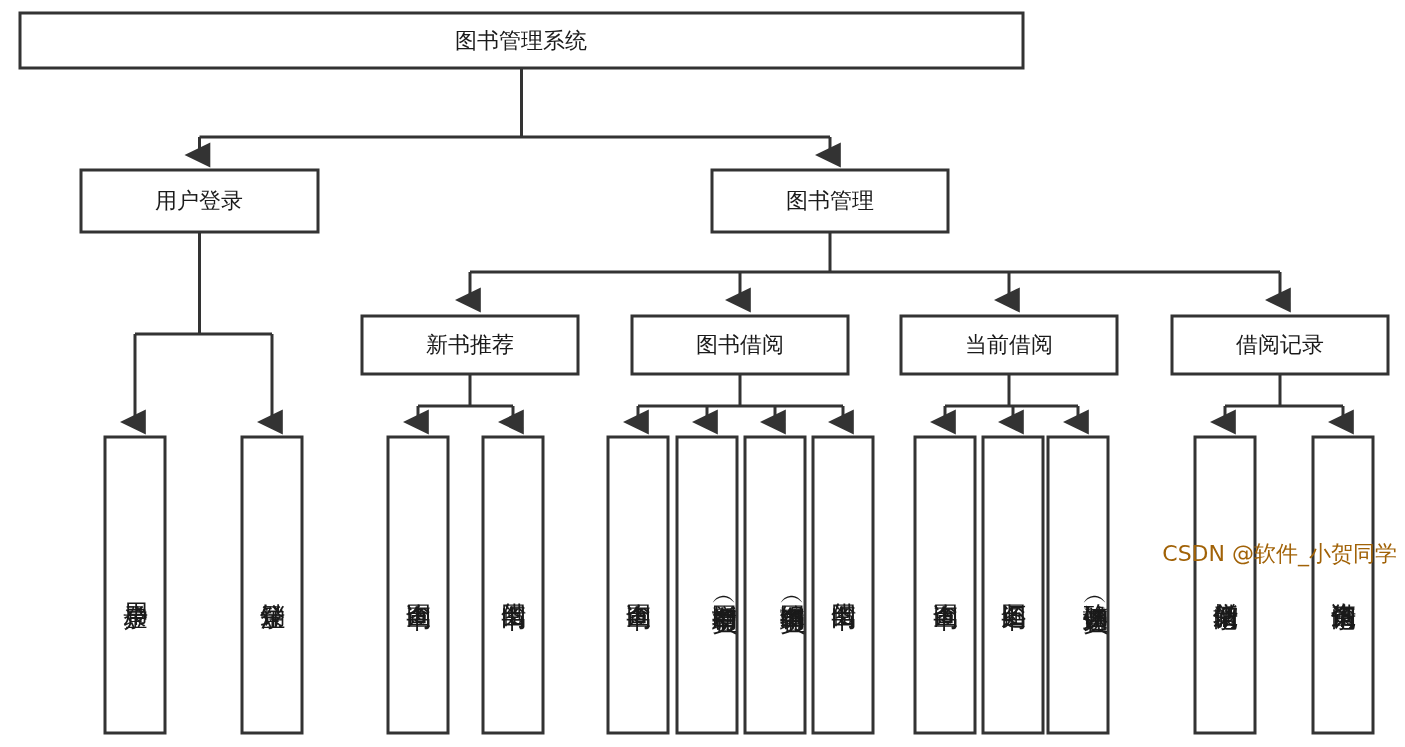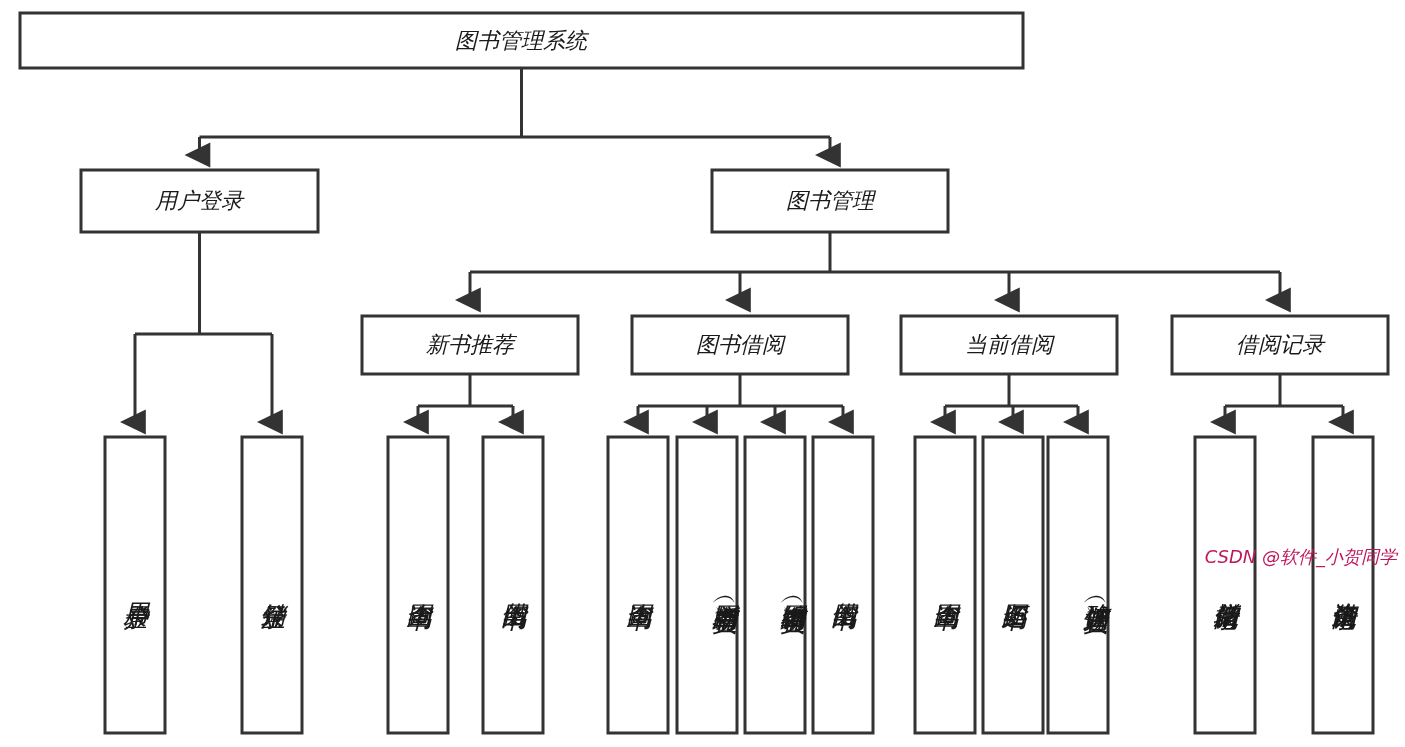--- a/index.html
+++ b/index.html
@@ -1,31 +1,31 @@
 <!DOCTYPE html>
 <html><head>
 <meta charset="utf-8">
 <style>
   html,body{margin:0;padding:0;background:#ffffff;}
   body{width:1405px;height:747px;overflow:hidden;
        font-family:"DejaVu Sans","Liberation Sans",sans-serif;}
-  #diagram-root{position:relative;width:1405px;height:573px;background:#fff;font-style:italic;}
+  #diagram-root{position:relative;width:1405px;height:573px;background:#fff;}
   svg#flow{position:absolute;left:0;top:0;width:1405px;height:747px;}
   .node-box{fill:#ffffff;stroke:#333333;stroke-width:3;}
   .conn{stroke:#333333;stroke-width:3;fill:none;}
   .node-label{font-family:"DejaVu Sans","Liberation Sans",sans-serif;
               fill:#1a1a1a;font-size:22px;text-anchor:middle;
               dominant-baseline:middle;}
   .vtext{position:absolute;display:flex;align-items:center;justify-content:center;
          writing-mode:vertical-rl;text-orientation:upright;
          font-size:25px;color:#1a1a1a;line-height:1.06;letter-spacing:1px;
          font-family:"DejaVu Sans","Liberation Sans",sans-serif;
          white-space:nowrap;pointer-events:none;}
-  .watermark{position:absolute;right:8px;bottom:4px;font-size:18px;
-             color:#be185d;font-family:"DejaVu Sans","Liberation Sans",sans-serif;
+  .watermark{position:absolute;right:8px;bottom:4px;font-size:22px;
+             color:#a16207;font-family:"DejaVu Sans","Liberation Sans",sans-serif;
              white-space:nowrap;}
 </style>
 </head>
 <body>
 
 <div id="diagram-root">
 
   <svg id="flow" viewBox="0 0 1405 747">
     <defs>
       <marker id="arrow" markerWidth="10" markerHeight="10" refX="4.2" refY="4" orient="auto" markerUnits="strokeWidth">

